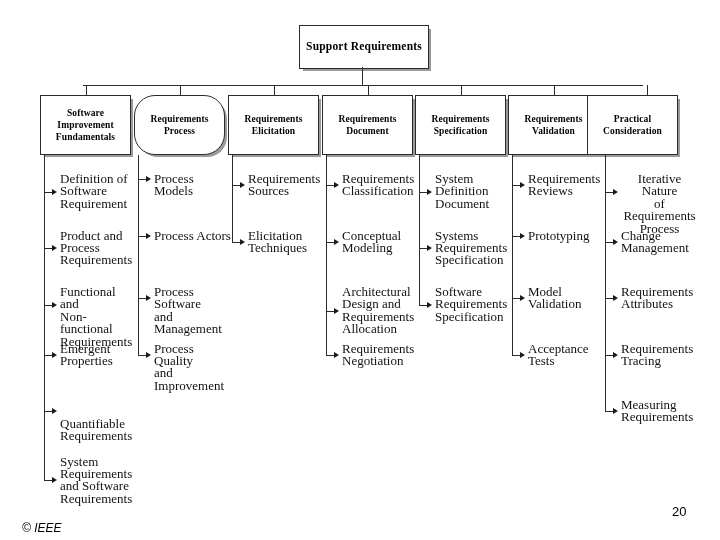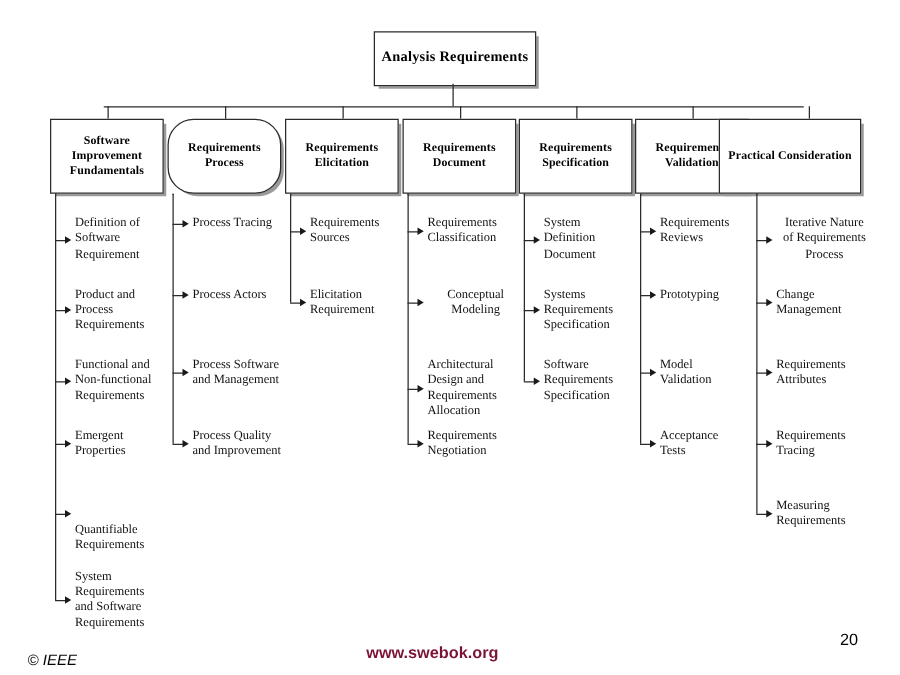--- a/index.html
+++ b/index.html
@@ -88,21 +88,21 @@
   }
   .spine-top {
     position: absolute;
     height: 1px;
     background: #2b2b2b;
   }
 
   
   .leaf {
     position: absolute;
-    font-size: 10px;
+    font-size: 13px;
     line-height: 12.4px;
     font-family: "Liberation Serif", serif;
     color: #111111;
     white-space: pre-line;
   }
   .tick {
     position: absolute;
     height: 1px;
     background: #2b2b2b;
   }
@@ -138,21 +138,21 @@
     font-family: "Liberation Sans", sans-serif;
     color: #000000;
   }
 </style>
 </head>
 <body>
 
 <div id="slide">
 
   <div class="root-box">
-    <span>Analysis
+    <span>Support
 Requirements</span>
   </div>
 
   <div class="bus-stem"></div>
   <div class="bus-line"></div>
 
   <div id="columns-layer">
       <div class="bus-drop" style="left: 85.5px;"></div>
       <div class="col-head" style="left: 40px; width: 91px;">
         <span>Software
@@ -192,21 +192,21 @@
 Requirements</div>
       <div class="bus-drop" style="left: 179.5px;"></div>
       <div class="col-head" style="left: 134px; width: 91px; border-radius: 21px;">
         <span>Requirements
 Process</span>
       </div>
       <div class="spine-top" style="left: 138px; top: 155px; width: 1px;"></div>
       <div class="spine" style="left: 138px; top: 155px; height: 199.9px;"></div>
       <div class="tick" style="left: 138px; top: 179px; width: 9px;"></div>
       <div class="arrow" style="left: 146px; top: 176.3px;"></div>
-      <div class="leaf" style="left: 154px; top: 173px; width: 77px;">Process Tracing</div>
+      <div class="leaf" style="left: 154px; top: 173px; width: 77px;">Process Models</div>
       <div class="tick" style="left: 138px; top: 236px; width: 9px;"></div>
       <div class="arrow" style="left: 146px; top: 233.3px;"></div>
       <div class="leaf" style="left: 154px; top: 229.5px; width: 77px;">Process Actors</div>
       <div class="tick" style="left: 138px; top: 298px; width: 9px;"></div>
       <div class="arrow" style="left: 146px; top: 295.3px;"></div>
       <div class="leaf" style="left: 154px; top: 286px; width: 77px;">Process Software
 and Management</div>
       <div class="tick" style="left: 138px; top: 355px; width: 9px;"></div>
       <div class="arrow" style="left: 146px; top: 352.3px;"></div>
       <div class="leaf" style="left: 154px; top: 342.5px; width: 77px;">Process Quality
@@ -218,35 +218,35 @@
       </div>
       <div class="spine-top" style="left: 232px; top: 155px; width: 1px;"></div>
       <div class="spine" style="left: 232px; top: 155px; height: 86.9px;"></div>
       <div class="tick" style="left: 232px; top: 185px; width: 9px;"></div>
       <div class="arrow" style="left: 240px; top: 182.3px;"></div>
       <div class="leaf" style="left: 248px; top: 173px; width: 77px;">Requirements
 Sources</div>
       <div class="tick" style="left: 232px; top: 242px; width: 9px;"></div>
       <div class="arrow" style="left: 240px; top: 239.3px;"></div>
       <div class="leaf" style="left: 248px; top: 229.5px; width: 77px;">Elicitation
-Requirement</div>
+Techniques</div>
       <div class="bus-drop" style="left: 367.5px;"></div>
       <div class="col-head" style="left: 322px; width: 91px;">
         <span>Requirements
 Document</span>
       </div>
       <div class="spine-top" style="left: 326px; top: 155px; width: 1px;"></div>
       <div class="spine" style="left: 326px; top: 155px; height: 199.9px;"></div>
       <div class="tick" style="left: 326px; top: 185px; width: 9px;"></div>
       <div class="arrow" style="left: 334px; top: 182.3px;"></div>
       <div class="leaf" style="left: 342px; top: 173px; width: 77px;">Requirements
 Classification</div>
       <div class="tick" style="left: 326px; top: 242px; width: 9px;"></div>
       <div class="arrow" style="left: 334px; top: 239.3px;"></div>
-      <div class="leaf" style="left: 342px; top: 229.5px; width: 77px; text-align: center;">Conceptual
+      <div class="leaf" style="left: 342px; top: 229.5px; width: 77px;">Conceptual
 Modeling</div>
       <div class="tick" style="left: 326px; top: 311px; width: 9px;"></div>
       <div class="arrow" style="left: 334px; top: 308.3px;"></div>
       <div class="leaf" style="left: 342px; top: 286px; width: 77px;">Architectural
 Design and
 Requirements
 Allocation</div>
       <div class="tick" style="left: 326px; top: 355px; width: 9px;"></div>
       <div class="arrow" style="left: 334px; top: 352.3px;"></div>
       <div class="leaf" style="left: 342px; top: 342.5px; width: 77px;">Requirements
@@ -289,21 +289,21 @@
       <div class="leaf" style="left: 528px; top: 229.5px; width: 77px;">Prototyping</div>
       <div class="tick" style="left: 512px; top: 298px; width: 9px;"></div>
       <div class="arrow" style="left: 520px; top: 295.3px;"></div>
       <div class="leaf" style="left: 528px; top: 286px; width: 77px;">Model
 Validation</div>
       <div class="tick" style="left: 512px; top: 355px; width: 9px;"></div>
       <div class="arrow" style="left: 520px; top: 352.3px;"></div>
       <div class="leaf" style="left: 528px; top: 342.5px; width: 77px;">Acceptance
 Tests</div>
       <div class="bus-drop" style="left: 646.5px;"></div>
-      <div class="col-head" style="left: 575px; width: 114px;">
+      <div class="col-head" style="left: 587px; width: 91px;">
         <span>Practical
 Consideration</span>
       </div>
       <div class="spine-top" style="left: 605px; top: 155px; width: 1px;"></div>
       <div class="spine" style="left: 605px; top: 155px; height: 256.4px;"></div>
       <div class="tick" style="left: 605px; top: 192px; width: 9px;"></div>
       <div class="arrow" style="left: 613px; top: 189.3px;"></div>
       <div class="leaf" style="left: 621px; top: 173px; width: 77px; text-align: center;">Iterative Nature
 of Requirements
 Process</div>
@@ -319,16 +319,15 @@
       <div class="arrow" style="left: 613px; top: 352.3px;"></div>
       <div class="leaf" style="left: 621px; top: 342.5px; width: 77px;">Requirements
 Tracing</div>
       <div class="tick" style="left: 605px; top: 411px; width: 9px;"></div>
       <div class="arrow" style="left: 613px; top: 408.3px;"></div>
       <div class="leaf" style="left: 621px; top: 399px; width: 77px;">Measuring
 Requirements</div>
     </div>
 
   <div class="footer-copyright">© IEEE</div>
-  <div class="footer-url">www.swebok.org</div>
   <div class="footer-page">20</div>
 
 </div>
 
 </body></html>

